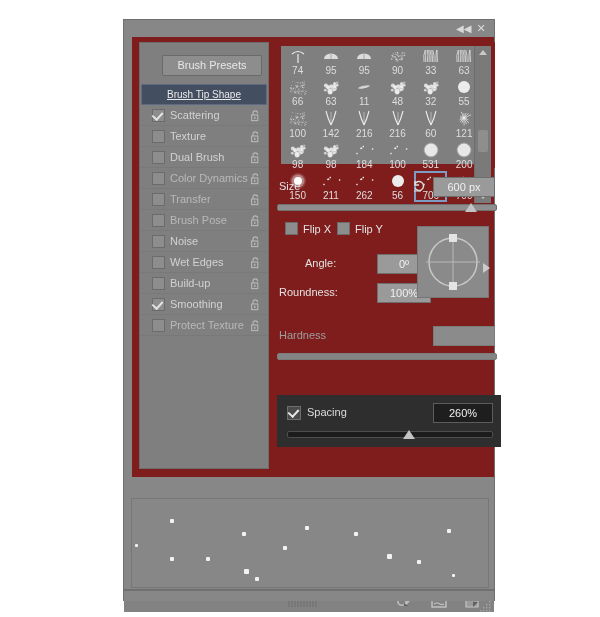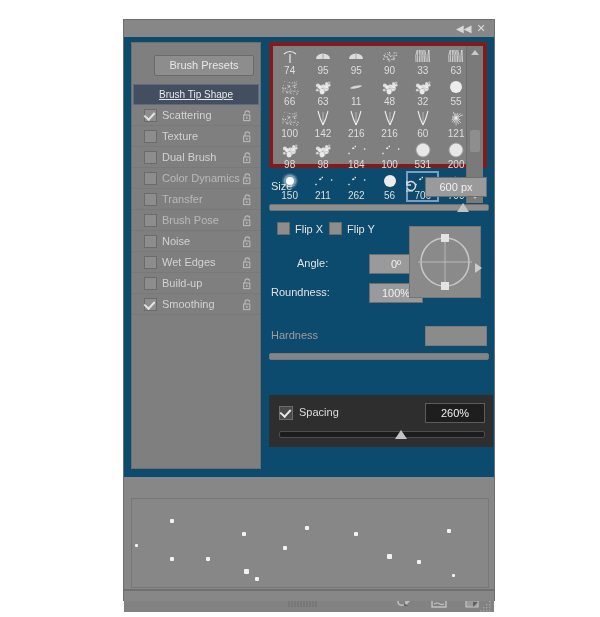--- a/index.html
+++ b/index.html
@@ -44,21 +44,21 @@
     display:flex;align-items:center;gap:2px;cursor:pointer;
   }
   #panel-menu .cg{
     width:0;height:0;border-left:3px solid transparent;border-right:3px solid transparent;
     border-top:4px solid #cfcfcf;
   }
   #panel-menu .bars{display:flex;flex-direction:column;gap:2px;}
   #panel-menu .bars i{display:block;width:11px;height:1px;background:#cfcfcf;}
 
   
-  #body{position:relative;height:440px;background:#0c4a6e;}
+  #body{position:relative;height:440px;background:#7f1d1d;margin-left:8px;}
 
   
   #leftcol{
     position:absolute;left:7px;top:5px;width:128px;height:425px;
     background:#7f7f7f;border:1px solid #6d6d6d;
   }
   #presets-btn{
     position:absolute;left:22px;top:12px;width:98px;height:19px;
     background:#8d8d8d;border:1px solid #6a6a6a;border-radius:2px;
     color:#e8e8e8;font-size:11px;line-height:19px;text-align:center;
@@ -340,20 +340,29 @@
           </div>
           <div class="opt">
             <span class="cb on"></span>
             <span class="lbl">Smoothing</span>
             <span class="lock"><svg width="9" height="12" viewBox="0 0 9 12">
                 <path d="M2 5 V3.2 A2.3 2.3 0 0 1 6.6 3.2" fill="none" stroke="#b8b8b8" stroke-width="1.1"></path>
                 <rect x="0.6" y="5" width="6.2" height="5.6" fill="none" stroke="#b8b8b8" stroke-width="1.1"></rect>
                 <rect x="3.1" y="6.8" width="1.3" height="2.2" fill="#b8b8b8"></rect>
               </svg></span>
           </div>
+          <div class="opt dim">
+            <span class="cb"></span>
+            <span class="lbl">Protect Texture</span>
+            <span class="lock"><svg width="9" height="12" viewBox="0 0 9 12">
+                <path d="M2 5 V3.2 A2.3 2.3 0 0 1 6.6 3.2" fill="none" stroke="#b8b8b8" stroke-width="1.1"></path>
+                <rect x="0.6" y="5" width="6.2" height="5.6" fill="none" stroke="#b8b8b8" stroke-width="1.1"></rect>
+                <rect x="3.1" y="6.8" width="1.3" height="2.2" fill="#b8b8b8"></rect>
+              </svg></span>
+          </div>
         </div>
     </div>
 
     <div id="rightcol">
 
       <div id="grid-wrap">
         <div id="grid">
             <div class="cell">
               <span class="thumb">
                 <svg width="26" height="18" viewBox="0 0 26 18">

